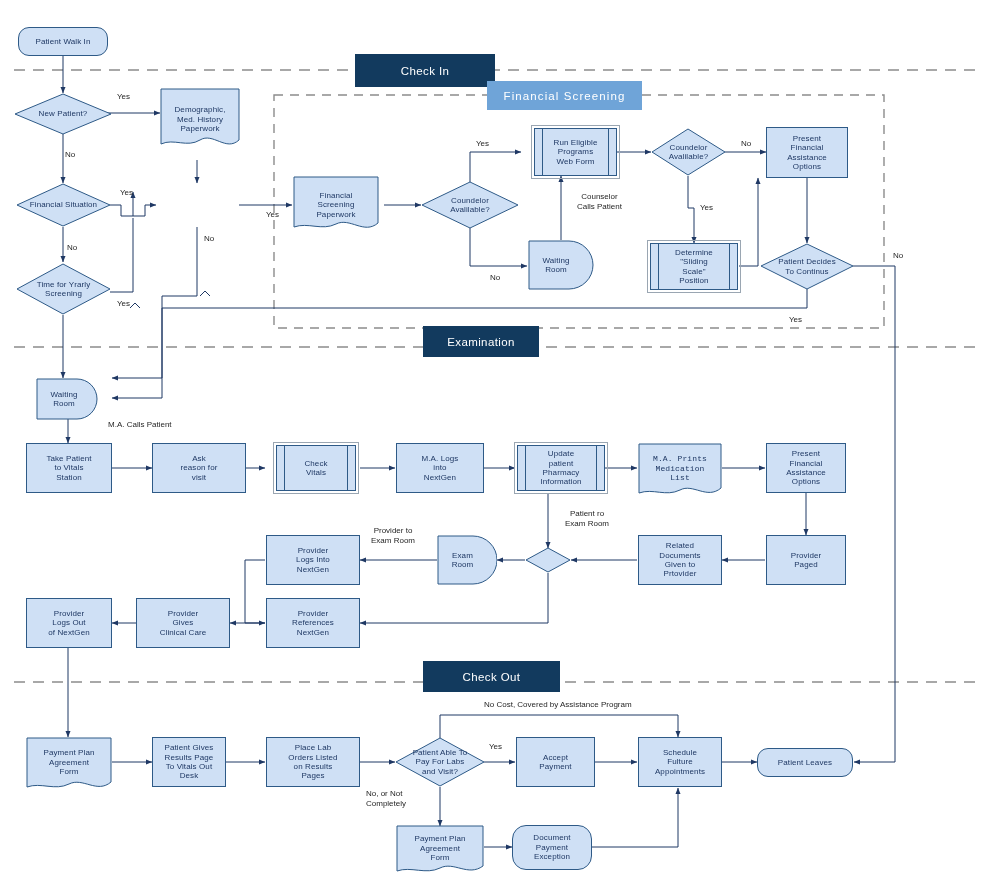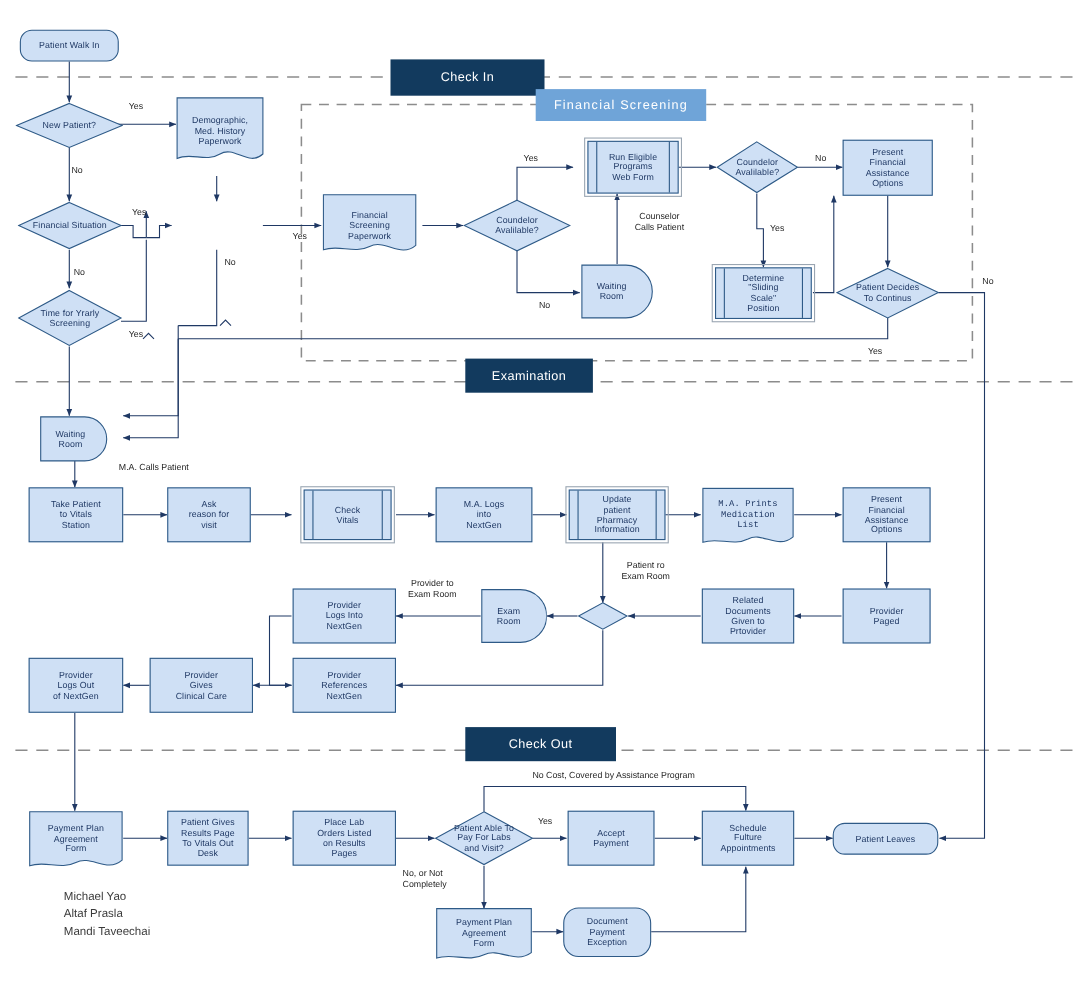--- a/index.html
+++ b/index.html
@@ -275,21 +275,21 @@
       </svg>
     <span class="dlabel" style="white-space:pre;margin-right:10px;">Waiting
 Room</span>
   </div>
 
   <div class="node proc" style="left:26px;top:443px;width:86px;height:50px;">
     <span style="white-space:pre;">Take Patient
 to Vitals
 Station</span>
   </div>
-  <div class="node proc" style="left:152px;top:443px;width:76px;height:50px;">
+  <div class="node proc" style="left:152px;top:443px;width:94px;height:50px;">
     <span style="white-space:pre;">Ask
 reason for
 visit</span>
   </div>
   <div class="node predef" style="left:276px;top:445px;width:80px;height:46px;">
     <span style="white-space:pre;">Check
 Vitals</span>
   </div>
   <div class="node proc" style="left:396px;top:443px;width:88px;height:50px;">
     <span style="white-space:pre;">M.A. Logs
@@ -433,17 +433,14 @@
   <div class="elabel" style="left:108px;top:420px;">M.A. Calls Patient</div>
   <div class="elabel" style="left:565px;top:509px;text-align:center;">Patient ro
 Exam Room</div>
   <div class="elabel" style="left:371px;top:526px;text-align:center;">Provider to
 Exam Room</div>
   <div class="elabel" style="left:484px;top:700px;">No Cost, Covered by Assistance Program</div>
   <div class="elabel" style="left:489px;top:742px;">Yes</div>
   <div class="elabel" style="left:366px;top:789px;">No, or Not
 Completely</div>
 
-  <div class="credits" style="left:58px;top:808px;">Michael Yao
-Altaf Prasla
-Mandi Taveechai</div>
 
 </div>
 
 </body></html>

